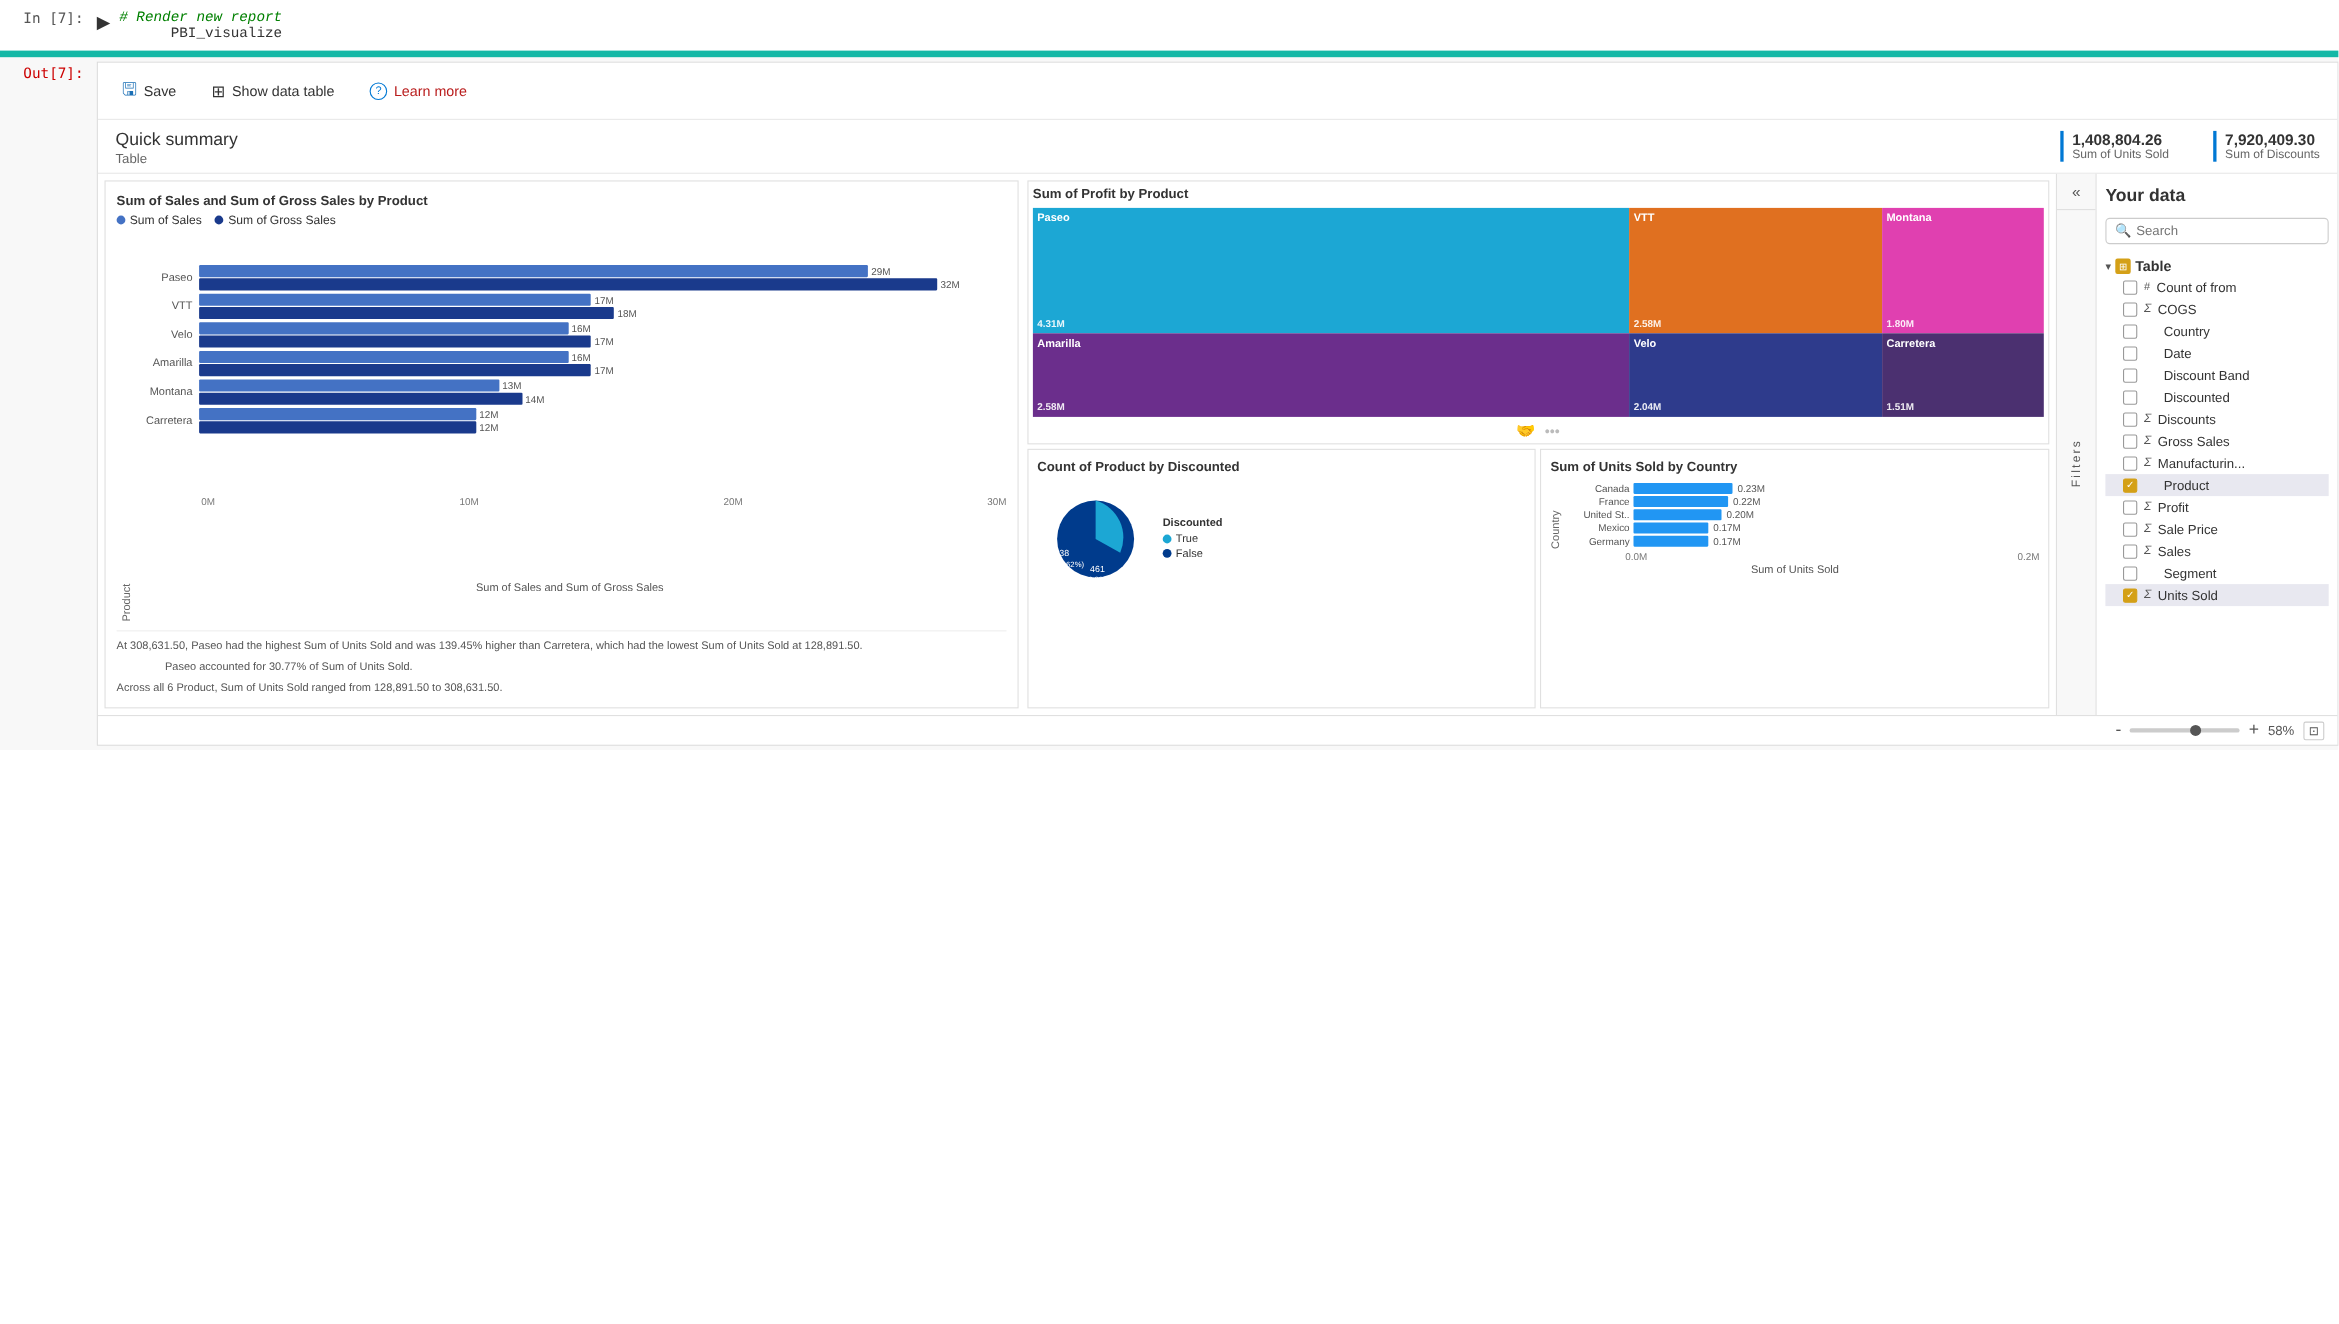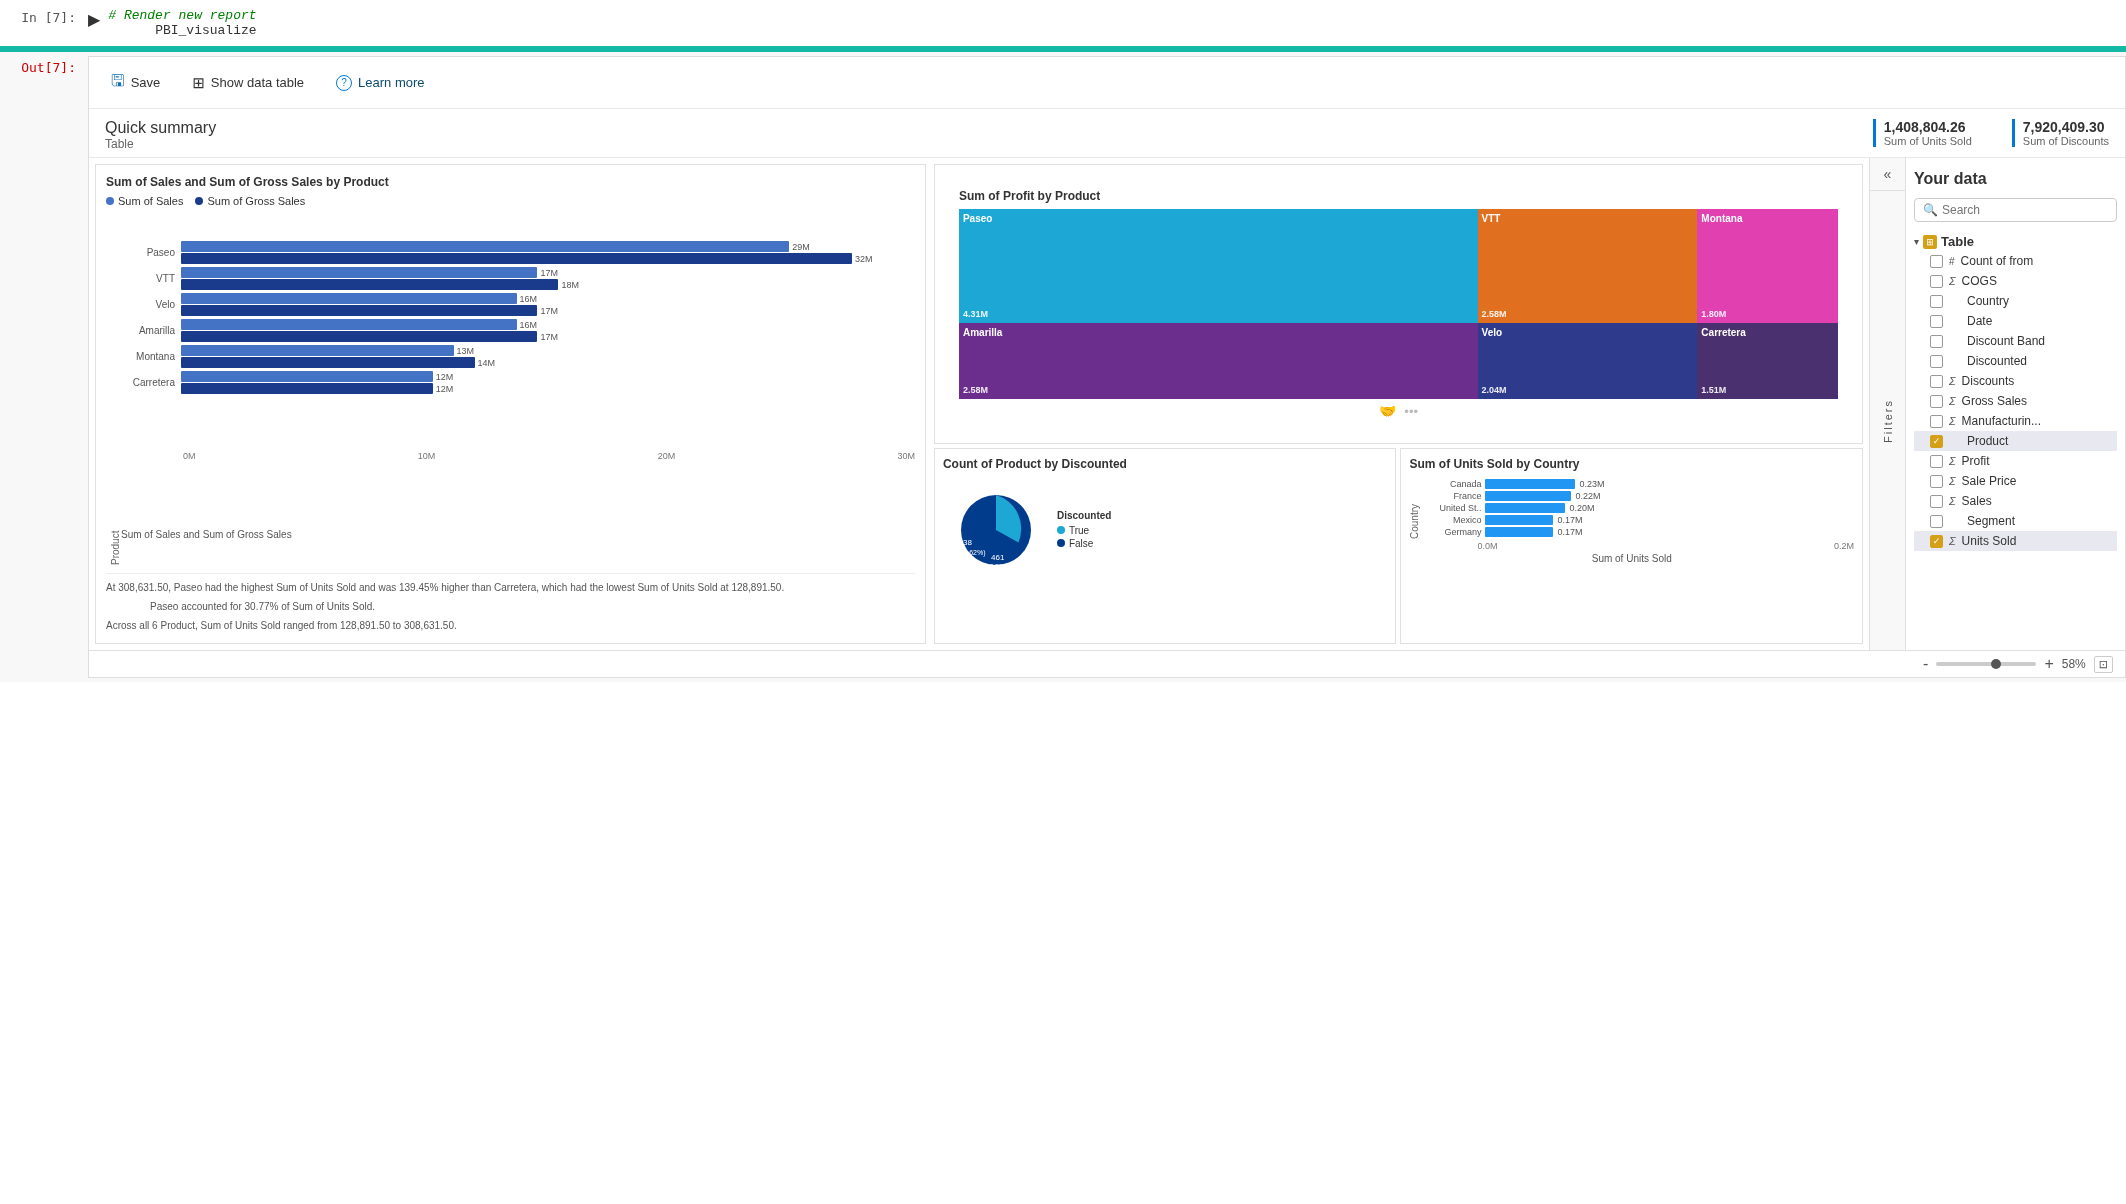--- a/index.html
+++ b/index.html
@@ -95,21 +95,21 @@
         <button class="toolbar-btn">
           <span style="color:#1a6fb5; font-size:16px;">🖫</span>
           <span>Save</span>
         </button>
         <button class="toolbar-btn">
           <span style="font-size:15px;">⊞</span>
           <span>Show data table</span>
         </button>
         <button class="toolbar-btn">
           <span style="border:1px solid #0078d4; border-radius:50%; width:16px; height:16px; display:inline-flex; align-items:center; justify-content:center; font-size:10px; color:#0078d4;">?</span>
-          <span style="color:#0c4a6e;">Learn more</span>
+          <span style="color:#b91c1c;">Learn more</span>
         </button>
       </div>
 
       <div class="summary-header">
         <div class="summary-title-block">
           <div class="summary-title">Quick summary</div>
           <div class="summary-subtitle">Table</div>
         </div>
         <div class="summary-stats">
           <div class="stat-item">
@@ -217,33 +217,33 @@
         </div>
       </div>
     </div>
                     </div>
                   <div style="display:flex; justify-content:space-between; padding-left:62px; font-size:9px; color:#777; margin-top:4px;">
                     <span>0M</span>
                       <span>10M</span>
                       <span>20M</span>
                       <span>30M</span>
                   </div>
-                  <div style="text-align:left; font-size:10px; color:#555; margin-top:17px;">Sum of Sales and Sum of Gross Sales</div>
+                  <div style="text-align:center; font-size:10px; color:#555; margin-top:17px;">Sum of Sales and Sum of Gross Sales</div>
                 </div>
               </div>
               <div style="border-top:1px solid #eee; margin-top:8px; padding-top:6px;">
                 <p style="font-size:10px; color:#555; line-height:1.5;">At 308,631.50, Paseo had the highest Sum of Units Sold and was 139.45% higher than  Carretera, which had the lowest Sum of Units Sold at 128,891.50.</p>
                 <p style="font-size:10px; color:#555; line-height:1.5; margin-top:4px;margin-left:44px;">Paseo accounted for 30.77% of Sum of Units Sold.</p>
                 <p style="font-size:10px; color:#555; line-height:1.5; margin-top:4px;">Across all 6 Product, Sum of Units Sold ranged from 128,891.50 to 308,631.50.</p>
               </div>
             </div>
 
             <div style="flex:1; display:flex; flex-direction:column; gap:4px;">
 
-              <div style="border:1px solid #e0e0e0; padding:24px; background:#fff; flex:0 0 auto;">
+              <div style="border:1px solid #e0e0e0; padding:4px; background:#fff; flex:0 0 auto;">
                 <div class="chart-title">Sum of Profit by Product</div>
                 <div style="position:relative; width:100%; height:190px;" id="treemap-container">
                 <div class="tm-cell" style="left: 0%; top: 0%; width: 59%; height: 60%; background: rgb(28, 167, 212);">
                       <span>Paseo</span>
                       <span class="tm-val">4.31M</span>
                     </div>
                     <div class="tm-cell" style="left: 59%; top: 0%; width: 25%; height: 60%; background: rgb(224, 112, 32);">
                       <span>VTT</span>
                       <span class="tm-val">2.58M</span>
                     </div>

